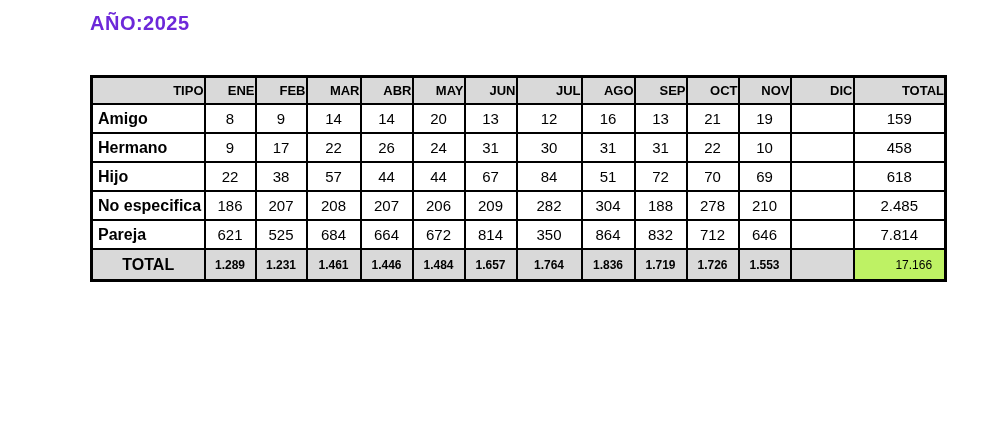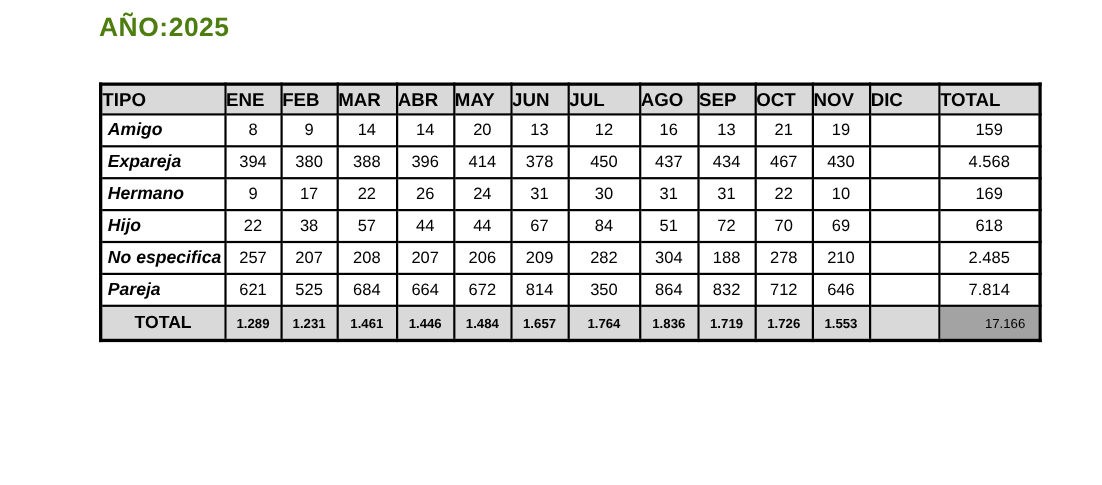--- a/index.html
+++ b/index.html
@@ -13,72 +13,71 @@
     position: relative;
     width: 1002px;
     height: 441px;
     background: #ffffff;
     overflow: hidden;
   }
   .title {
     position: absolute;
     left: 90px;
     top: 12px;
-    font-size: 24px;
+    font-size: 20px;
     font-weight: bold;
     letter-spacing: 0.5px;
-    color: #4d7c0f;
+    color: #6d28d9;
   }
   table.report {
     position: absolute;
     left: 90px;
     top: 75px;
     border-collapse: collapse;
     table-layout: fixed;
     border: 3px solid #000000;
   }
   table.report th,
   table.report td {
     border: 2px solid #000000;
     overflow: hidden;
     white-space: nowrap;
     padding: 0;
   }
   table.report th {
     background: #d9d9d9;
-    font-size: 17px;
+    font-size: 13px;
     font-weight: bold;
     height: 25px;
-    text-align: left;
+    text-align: right;
   }
   table.report td {
     font-size: 15px;
     text-align: center;
     height: 27px;
     background: #ffffff;
   }
   table.report td.rowlabel {
     text-align: left;
     font-weight: bold;
     font-size: 16px;
     padding-left: 5px;
-    font-style: italic;
   }
   table.report tr.total-row td {
     background: #d9d9d9;
     font-weight: bold;
     font-size: 12px;
     height: 29px;
   }
   table.report tr.total-row td.totlabel {
     text-align: center;
     font-size: 16px;
   }
   table.report tr.total-row td.grand {
-    background: #a3a3a3;
+    background: #bef264;
     font-weight: normal;
     padding-left: 29px;
   }
 </style>
 </head>
 <body>
 
 <div class="page">
   <div class="title">AÑO:2025</div>
 
@@ -128,70 +127,54 @@
           <td>13</td>
           <td>12</td>
           <td>16</td>
           <td>13</td>
           <td>21</td>
           <td>19</td>
           <td></td>
           <td>159</td>
         </tr>
         <tr>
-          <td class="rowlabel">Expareja</td>
-          <td>394</td>
-          <td>380</td>
-          <td>388</td>
-          <td>396</td>
-          <td>414</td>
-          <td>378</td>
-          <td>450</td>
-          <td>437</td>
-          <td>434</td>
-          <td>467</td>
-          <td>430</td>
-          <td></td>
-          <td>4.568</td>
-        </tr>
-        <tr>
           <td class="rowlabel">Hermano</td>
           <td>9</td>
           <td>17</td>
           <td>22</td>
           <td>26</td>
           <td>24</td>
           <td>31</td>
           <td>30</td>
           <td>31</td>
           <td>31</td>
           <td>22</td>
           <td>10</td>
           <td></td>
-          <td>169</td>
+          <td>458</td>
         </tr>
         <tr>
           <td class="rowlabel">Hijo</td>
           <td>22</td>
           <td>38</td>
           <td>57</td>
           <td>44</td>
           <td>44</td>
           <td>67</td>
           <td>84</td>
           <td>51</td>
           <td>72</td>
           <td>70</td>
           <td>69</td>
           <td></td>
           <td>618</td>
         </tr>
         <tr>
           <td class="rowlabel">No especifica</td>
-          <td>257</td>
+          <td>186</td>
           <td>207</td>
           <td>208</td>
           <td>207</td>
           <td>206</td>
           <td>209</td>
           <td>282</td>
           <td>304</td>
           <td>188</td>
           <td>278</td>
           <td>210</td>

